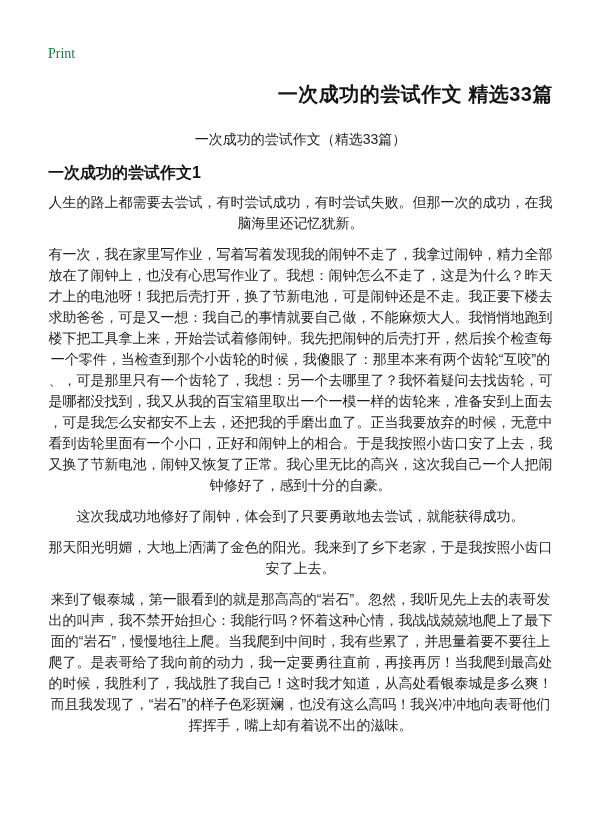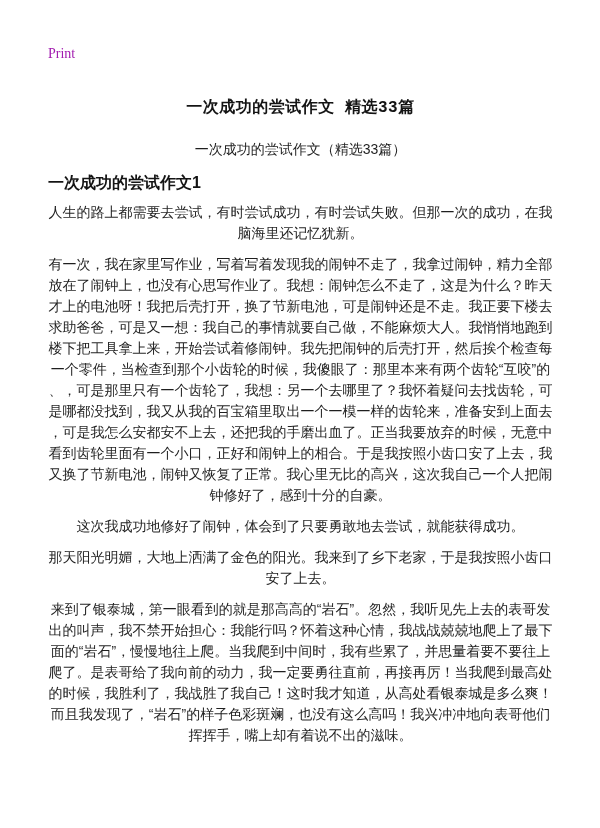--- a/index.html
+++ b/index.html
@@ -18,33 +18,32 @@
     box-sizing: border-box;
     width: 600px;
     height: 828px;
     padding: 44px 47px 0 48px;
     background: #ffffff;
   }
   .print-link {
     font-family: "Liberation Serif", "DejaVu Serif", serif;
     font-size: 14px;
     line-height: 1;
-    color: #a21caf;
-    margin: 0 0 36px 0;
+    color: #15803d;
+    margin: 0 0 20px 0;
     display: inline-block;
     cursor: pointer;
   }
   .doc-title {
-    font-size: 16px;
+    font-size: 20px;
     font-weight: 700;
-    text-align: center;
+    text-align: right;
     color: #141414;
     margin: 0 0 21px 0;
     letter-spacing: 0.5px;
-    font-family: Liberation Mono, monospace;
   }
   .doc-body p {
     font-size: 14px;
     line-height: 21px;
     margin: 0 0 10px 0;
     text-align: center;
     line-break: anywhere;
     word-break: break-all;
   }
   .doc-body p.subtitle {

